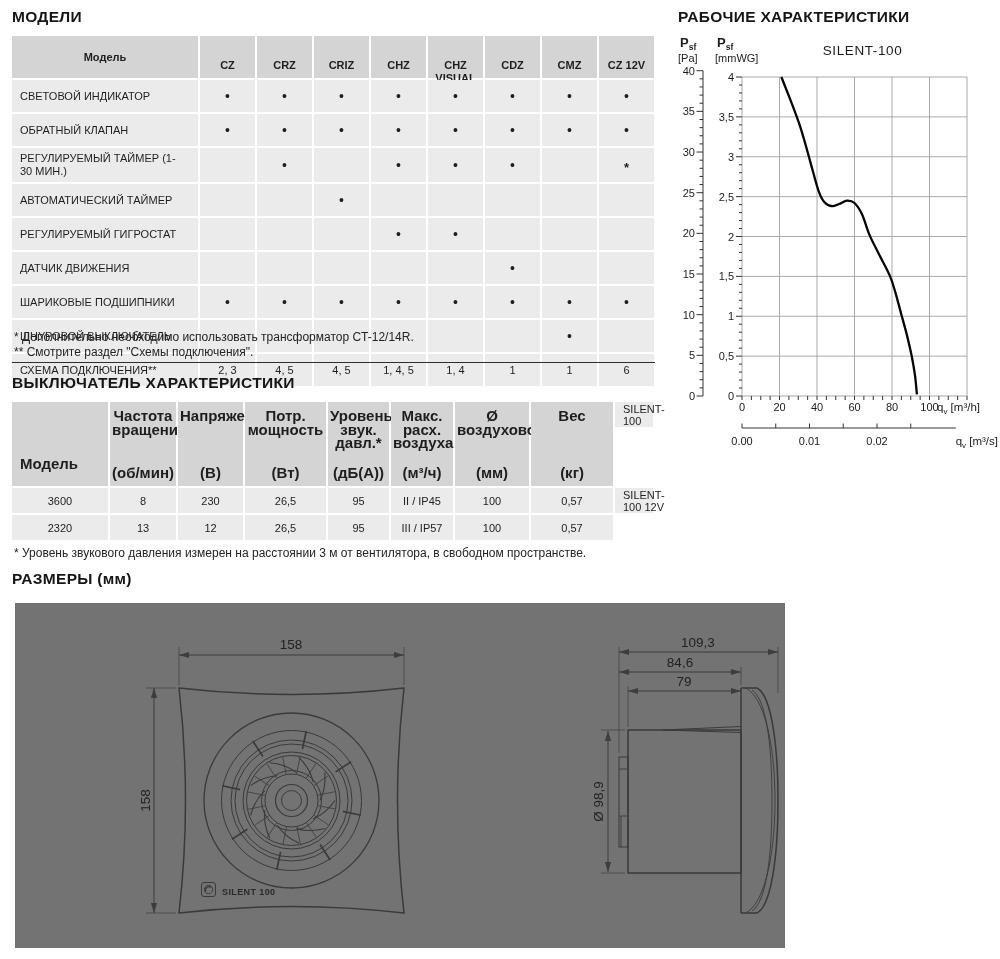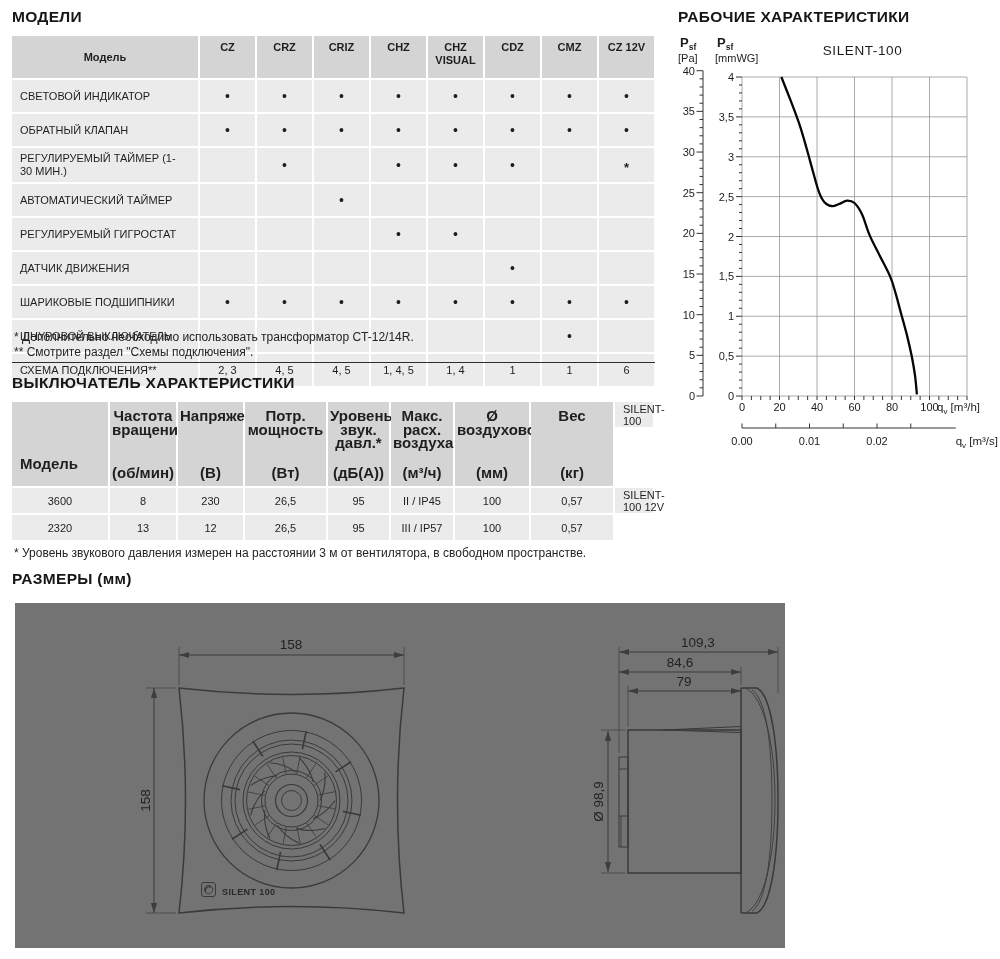--- a/index.html
+++ b/index.html
@@ -13,21 +13,21 @@
 
   
   #models-table{
     position:absolute;left:12px;top:36px;width:642px;
     display:grid;grid-template-columns:186px repeat(8,1fr);
     grid-template-rows:42px;gap:2px;background:#fff;
   }
   #models-table .mh{
     background:#d4d4d4;font-weight:bold;font-size:11px;line-height:13px;
     display:flex;align-items:flex-start;justify-content:center;
-    padding-top:5px;text-align:center;white-space:pre-line;
+    padding-top:23px;text-align:center;white-space:pre-line;
   }
   #models-table .mh-model{align-items:center;padding-top:0;}
   #models-table .mc{
     background:#ebebeb;font-size:11px;line-height:13px;min-height:24px;
     display:flex;align-items:center;justify-content:center;
   }
   #models-table .feat{justify-content:flex-start;padding:4px 16px 4px 8px;text-align:left;}
   #models-table .dot{font-size:14px;}
   #models-table .star{font-size:13px;font-weight:bold;padding-top:4px;}
 

